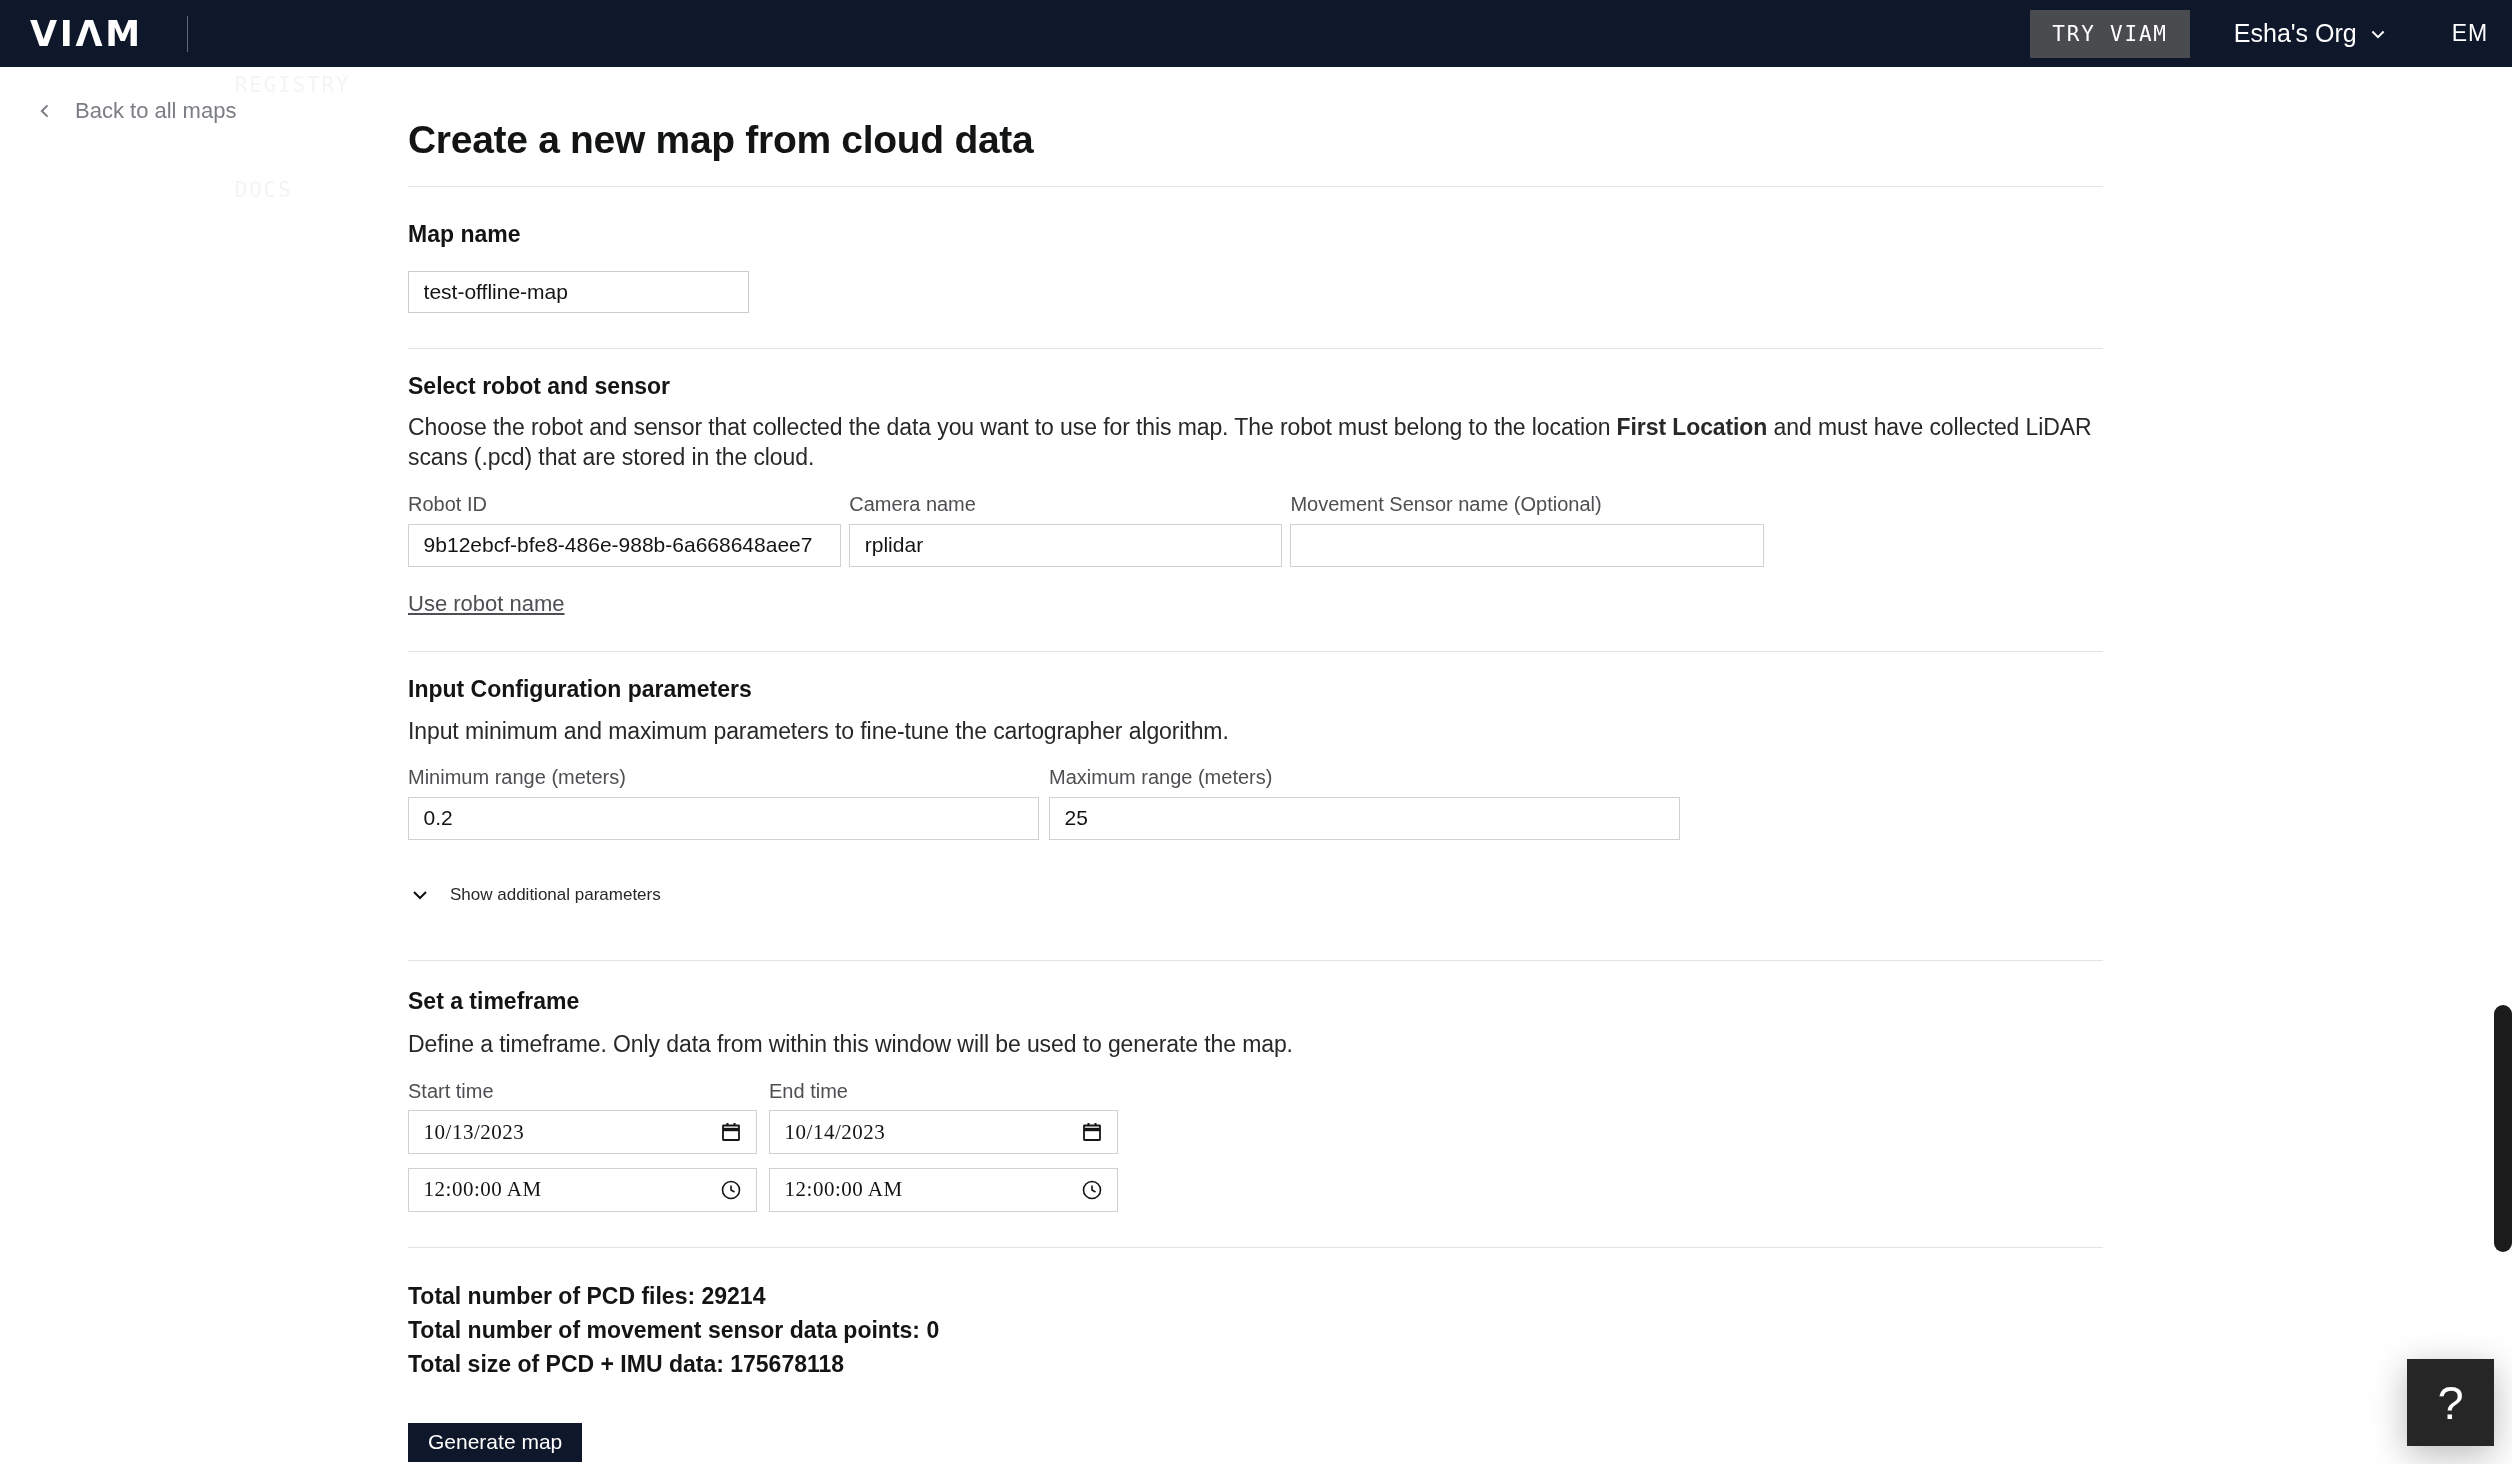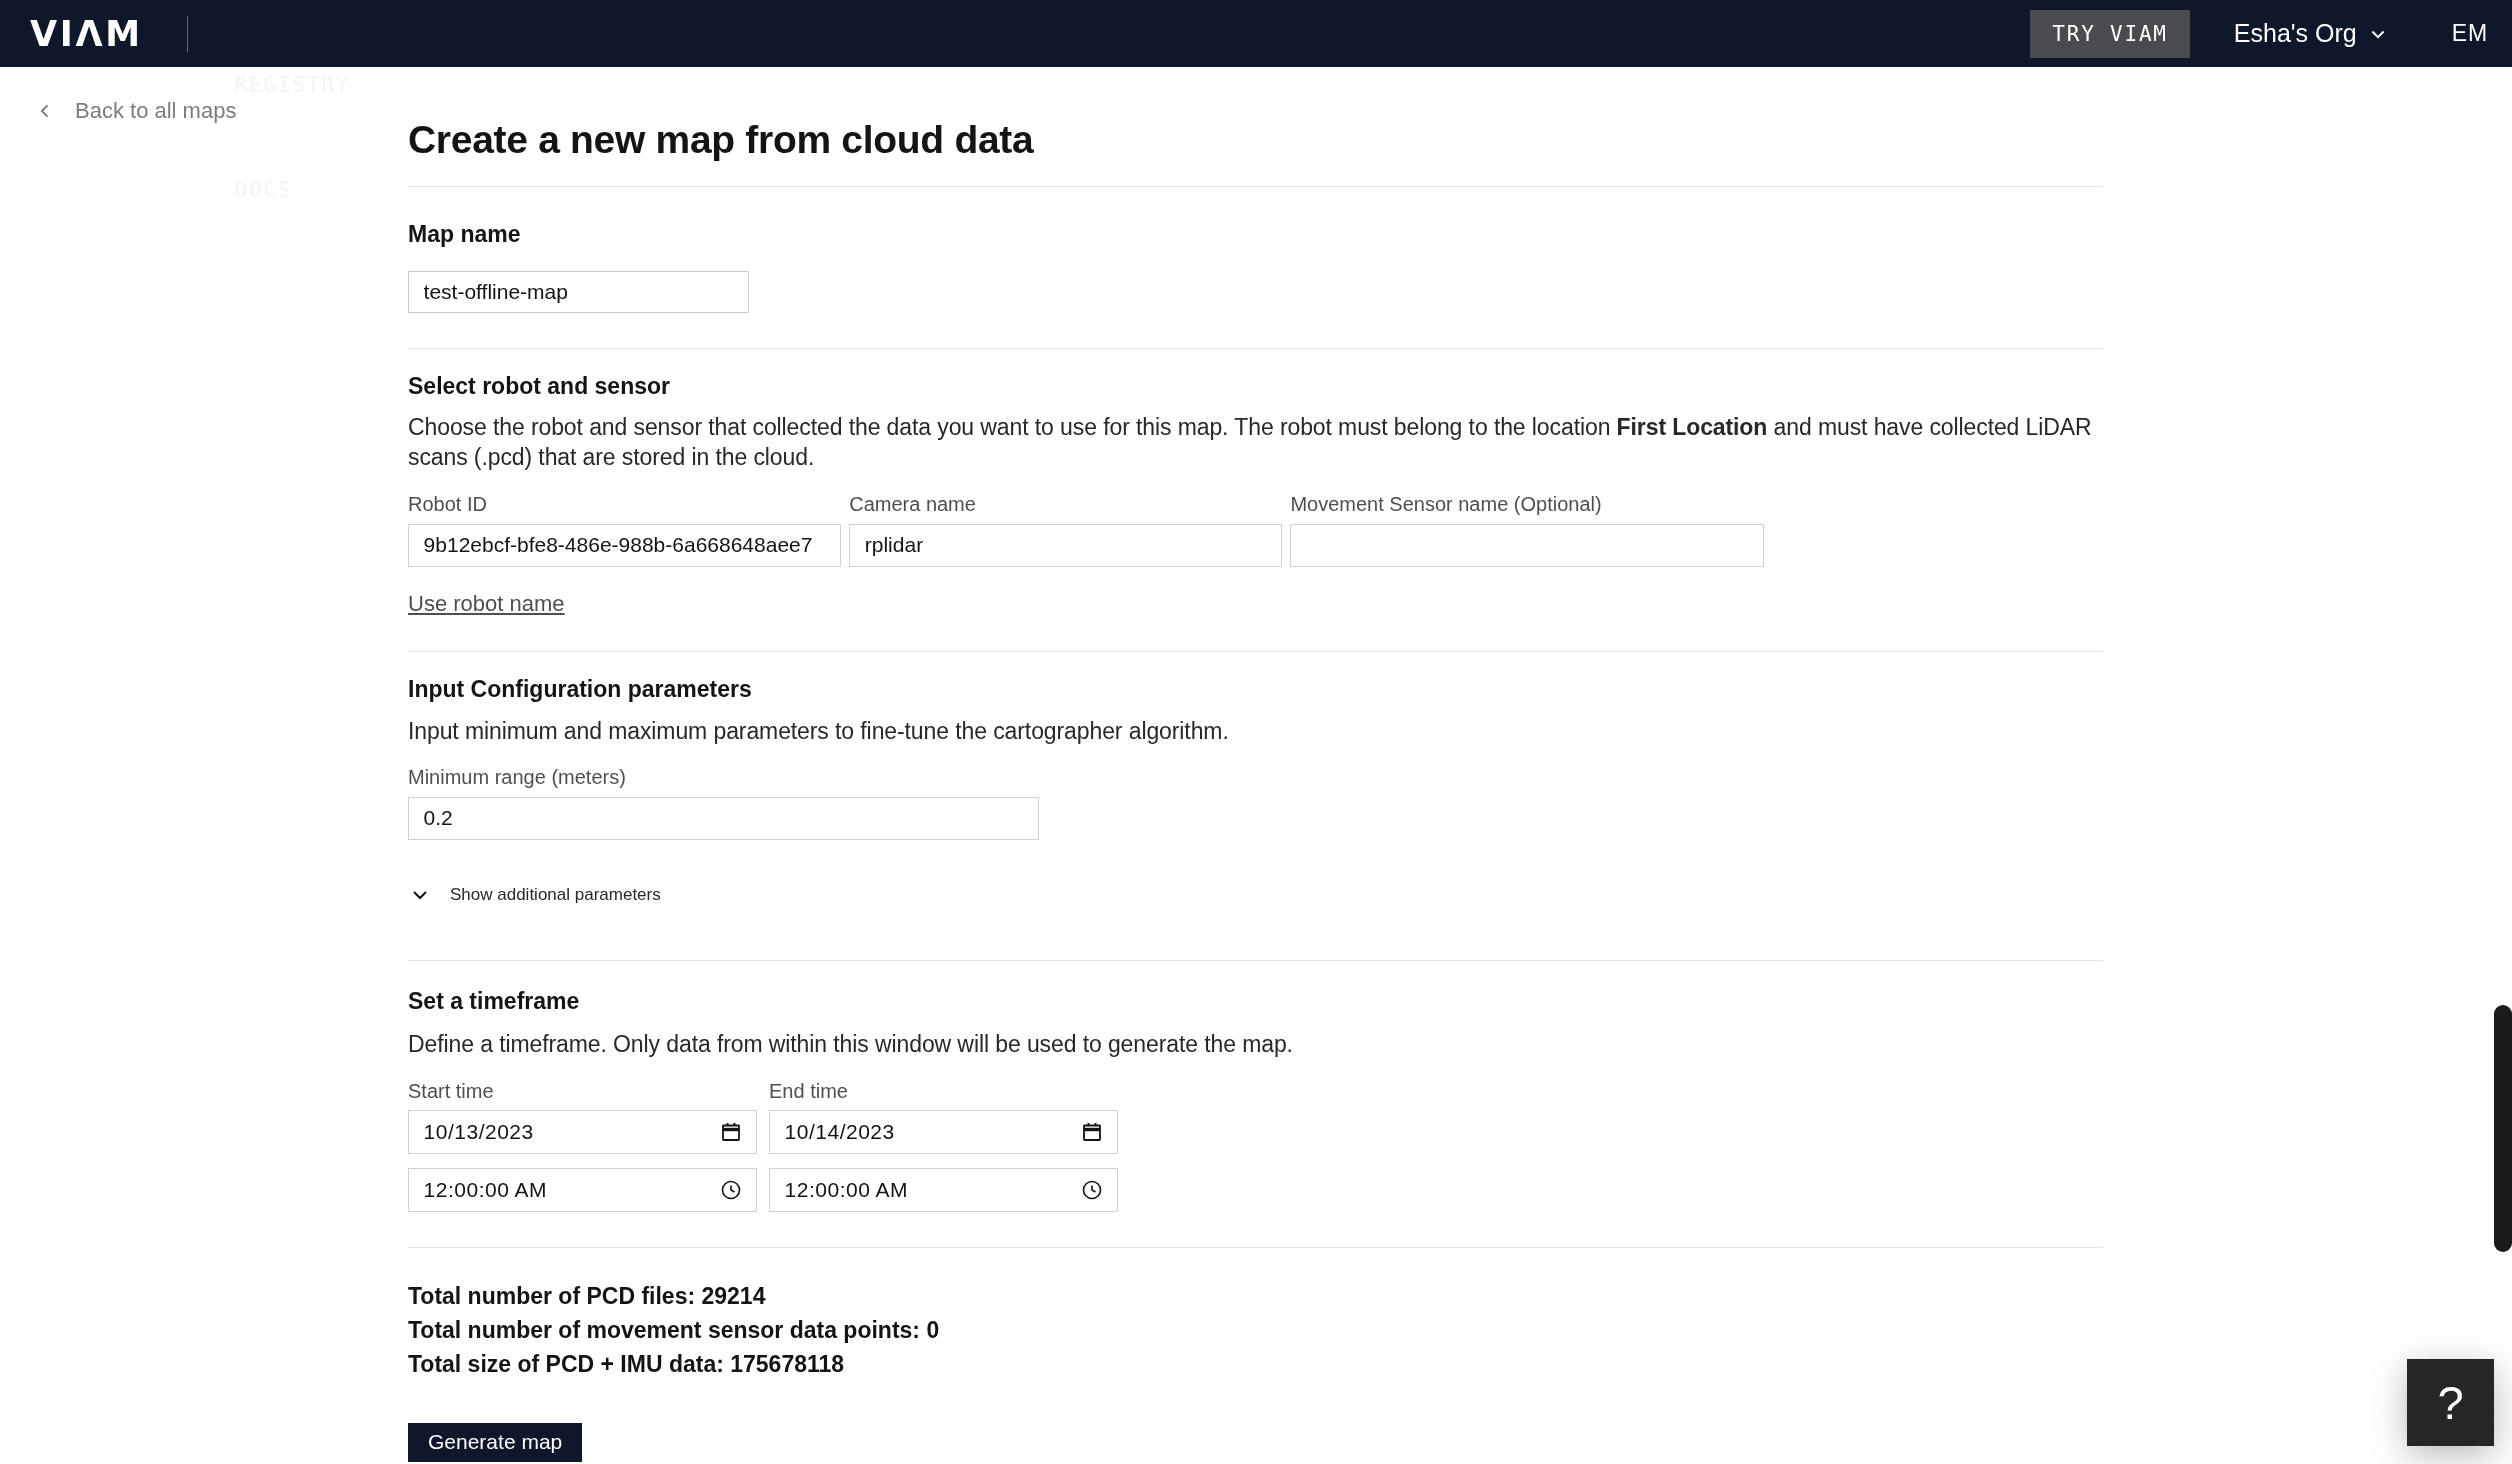--- a/index.html
+++ b/index.html
@@ -179,21 +179,21 @@
   }
   .datetime-label { font-size: 20px; color: #4e4f52; margin-bottom: 7.3px; }
   .picker {
     height: 44px;
     border: 0.9px solid #cfd1d4;
     display: flex; align-items: center;
     padding: 0 12.7px 0 14.6px;
     font-size: 21px; color: #131414;
     cursor: text;
   }
-  .picker .picker-value { flex: 1; letter-spacing: 0.5px; }
+  .picker .picker-value { flex: 1; letter-spacing: 0.5px; font-family: Liberation Serif, serif; }
   .picker svg { display: block; color: #131414; cursor: pointer; }
   .hr5 { margin-top: 35px; }
 
   
   .summary { margin-top: 31px; }
   .summary-line {
     font-size: 23px; font-weight: 700; color: #131414;
     line-height: 34px;
   }
   .summary-line .summary-value { margin-left: 6.4px; }
@@ -298,20 +298,24 @@
 
   
   <h2 class="section-heading config-heading">Input Configuration parameters</h2>
   <p class="section-desc config-desc">Input minimum and maximum parameters to fine-tune the cartographer algorithm.</p>
 
   <div class="range-row">
     <div class="field-group">
       <label class="field-label">Minimum range (meters)</label>
       <input class="text-input w-range" type="text" value="0.2" style="">
     </div>
+    <div class="field-group">
+      <label class="field-label">Maximum range (meters)</label>
+      <input class="text-input w-range" type="text" value="25" style="">
+    </div>
   </div>
 
   <button class="show-params">
     <span>
       <svg width="24" height="24" viewBox="0 0 16 16" fill="none" stroke="currentColor" stroke-width="1.4">
           <path d="M4 6l4 4 4-4"></path>
         </svg>
     </span>
     <span>Show additional parameters</span>
   </button>

